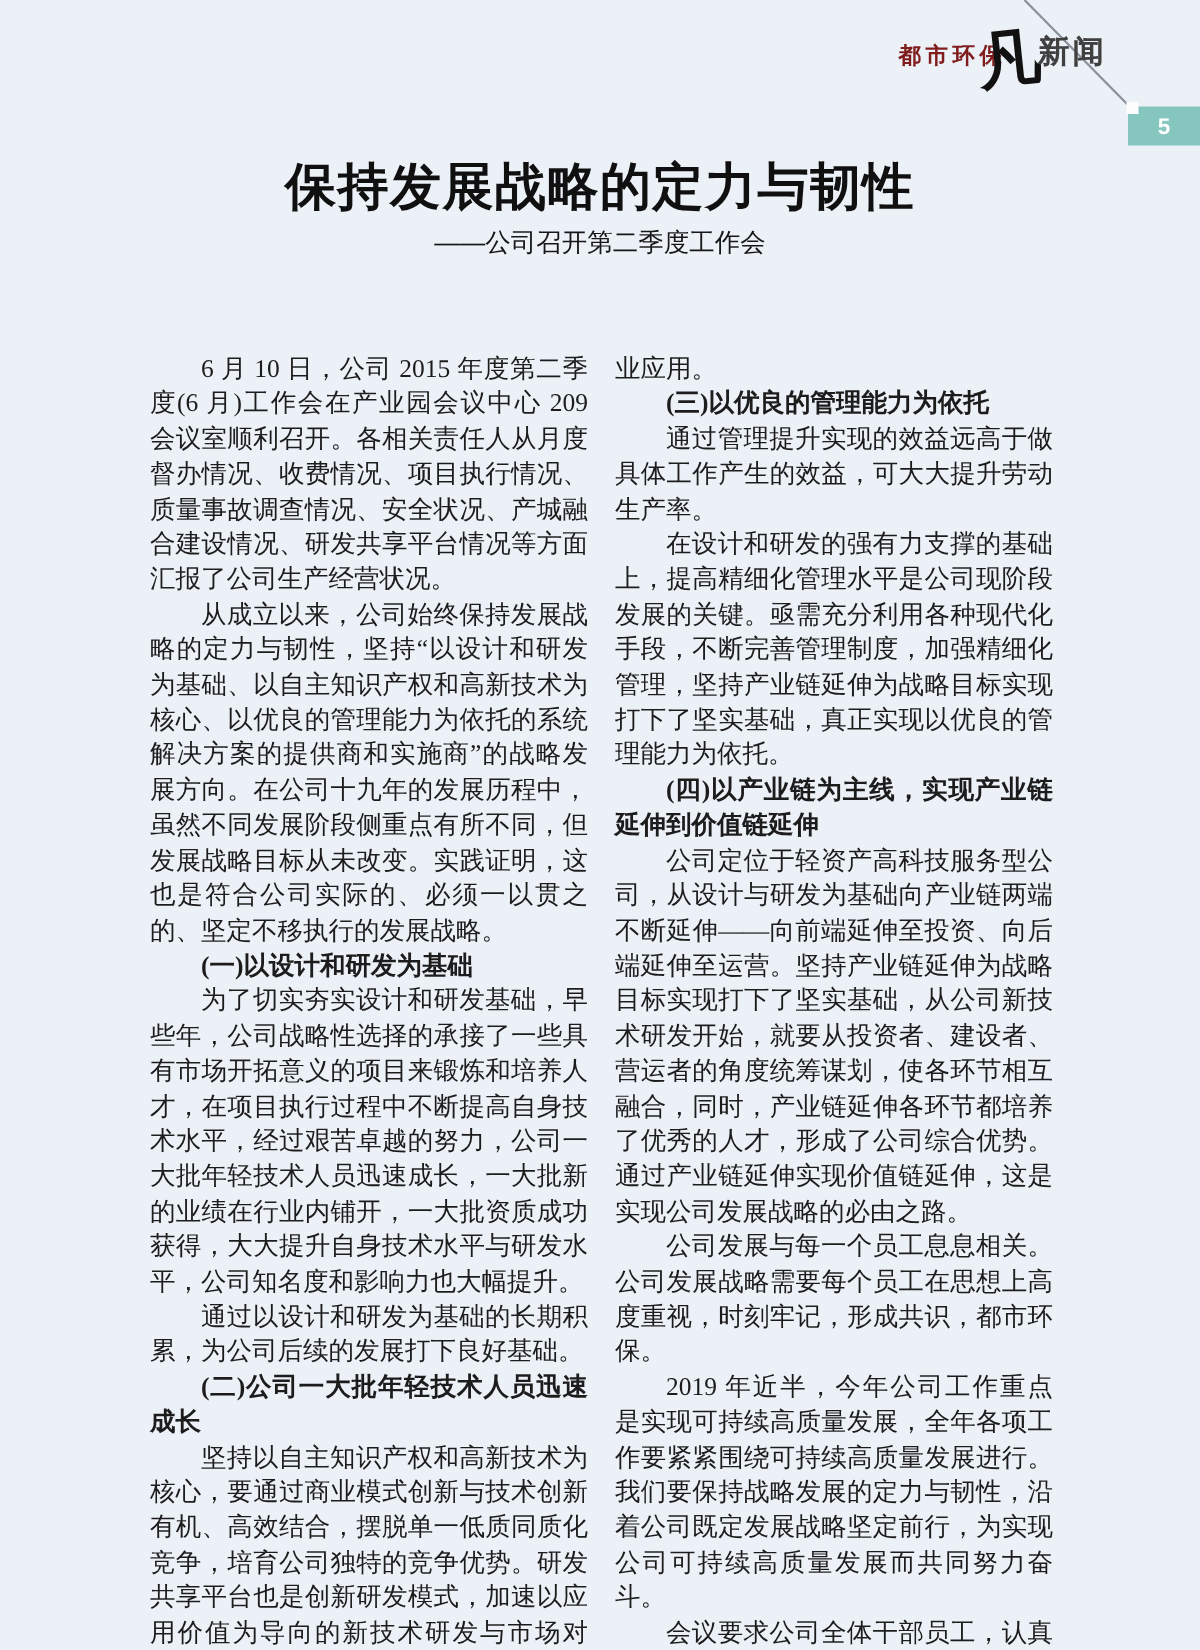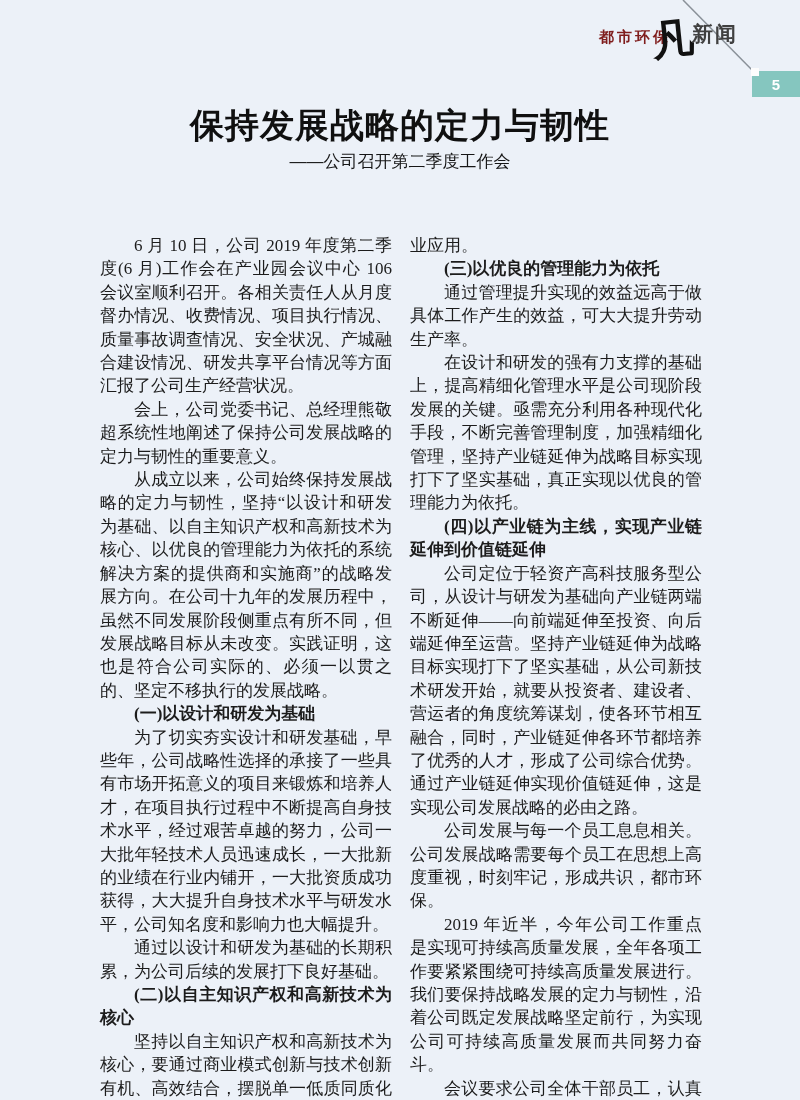--- a/index.html
+++ b/index.html
@@ -83,27 +83,26 @@
   <span class="page-number">5</span>
 </div>
 
 <div class="title-block">
   <p class="title-line">保持发展战略的定力与韧性</p>
   <p class="subtitle">——公司召开第二季度工作会</p>
 </div>
 
 <div class="columns">
   <div class="col">
-      <p class="block-paragraph">6 月 10 日，公司 2019 年度第二季度(6 月)工作会在产业园会议中心 106 会议室顺利召开。各相关责任人从月度督办情况、收费情况、项目执行情况、质量事故调查情况、安全状况、产城融合建设情况、研发共享平台情况等方面汇报了公司生产经营状况。</p>
-      <p class="block-paragraph">会上，公司党委书记、总经理熊敬超系统性地阐述了保持公司发展战略的定力与韧性的重要意义。</p>
+      <p class="block-paragraph">6 月 10 日，公司 2015 年度第二季度(6 月)工作会在产业园会议中心 209 会议室顺利召开。各相关责任人从月度督办情况、收费情况、项目执行情况、质量事故调查情况、安全状况、产城融合建设情况、研发共享平台情况等方面汇报了公司生产经营状况。</p>
       <p class="block-paragraph">从成立以来，公司始终保持发展战略的定力与韧性，坚持“以设计和研发为基础、以自主知识产权和高新技术为核心、以优良的管理能力为依托的系统解决方案的提供商和实施商”的战略发展方向。在公司十九年的发展历程中，虽然不同发展阶段侧重点有所不同，但发展战略目标从未改变。实践证明，这也是符合公司实际的、必须一以贯之的、坚定不移执行的发展战略。</p>
       <p class="block-heading">(一)以设计和研发为基础</p>
       <p class="block-paragraph">为了切实夯实设计和研发基础，早些年，公司战略性选择的承接了一些具有市场开拓意义的项目来锻炼和培养人才，在项目执行过程中不断提高自身技术水平，经过艰苦卓越的努力，公司一大批年轻技术人员迅速成长，一大批新的业绩在行业内铺开，一大批资质成功获得，大大提升自身技术水平与研发水平，公司知名度和影响力也大幅提升。</p>
       <p class="block-paragraph">通过以设计和研发为基础的长期积累，为公司后续的发展打下良好基础。</p>
-      <p class="block-heading">(二)以自主知识产权和高新技术为核心</p>
+      <p class="block-heading">(二)公司一大批年轻技术人员迅速成长</p>
       <p class="block-paragraph">坚持以自主知识产权和高新技术为核心，要通过商业模式创新与技术创新有机、高效结合，摆脱单一低质同质化竞争，培育公司独特的竞争优势。研发共享平台也是创新研发模式，加速以应用价值为导向的新技术研发与市场对接，尽快实现新技术的商</p>
     </div>
   <div class="col">
       <p class="block-continuation">业应用。</p>
       <p class="block-heading">(三)以优良的管理能力为依托</p>
       <p class="block-paragraph">通过管理提升实现的效益远高于做具体工作产生的效益，可大大提升劳动生产率。</p>
       <p class="block-paragraph">在设计和研发的强有力支撑的基础上，提高精细化管理水平是公司现阶段发展的关键。亟需充分利用各种现代化手段，不断完善管理制度，加强精细化管理，坚持产业链延伸为战略目标实现打下了坚实基础，真正实现以优良的管理能力为依托。</p>
       <p class="block-heading">(四)以产业链为主线，实现产业链延伸到价值链延伸</p>
       <p class="block-paragraph">公司定位于轻资产高科技服务型公司，从设计与研发为基础向产业链两端不断延伸——向前端延伸至投资、向后端延伸至运营。坚持产业链延伸为战略目标实现打下了坚实基础，从公司新技术研发开始，就要从投资者、建设者、营运者的角度统筹谋划，使各环节相互融合，同时，产业链延伸各环节都培养了优秀的人才，形成了公司综合优势。通过产业链延伸实现价值链延伸，这是实现公司发展战略的必由之路。</p>
       <p class="block-paragraph">公司发展与每一个员工息息相关。公司发展战略需要每个员工在思想上高度重视，时刻牢记，形成共识，都市环保。</p>

